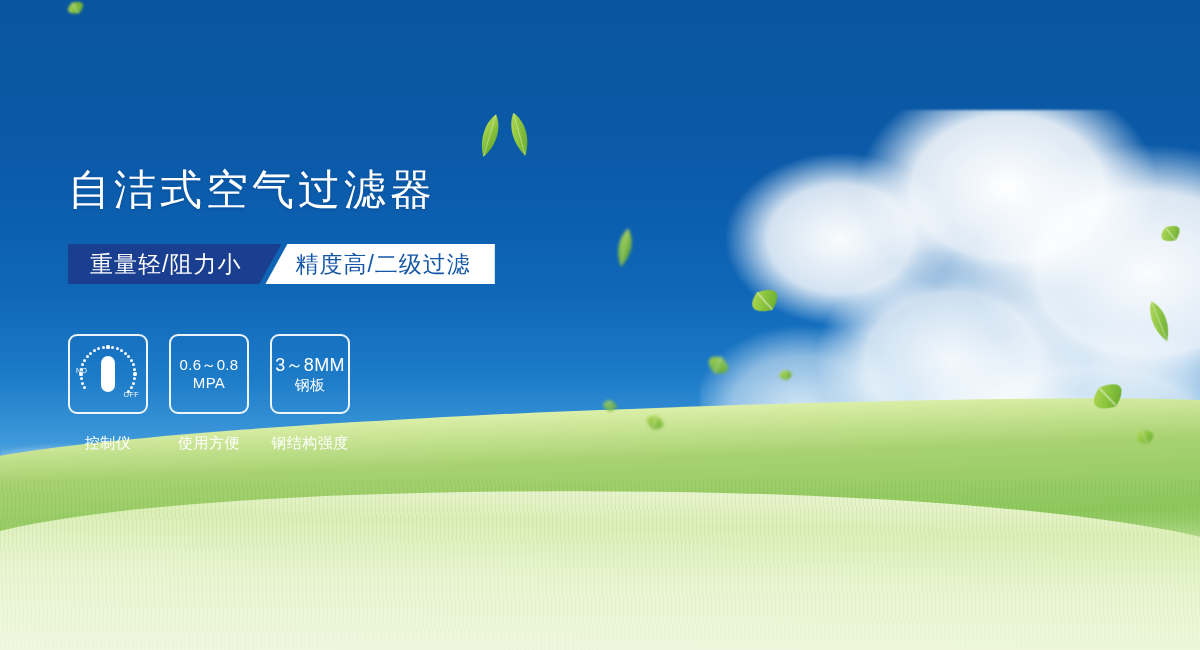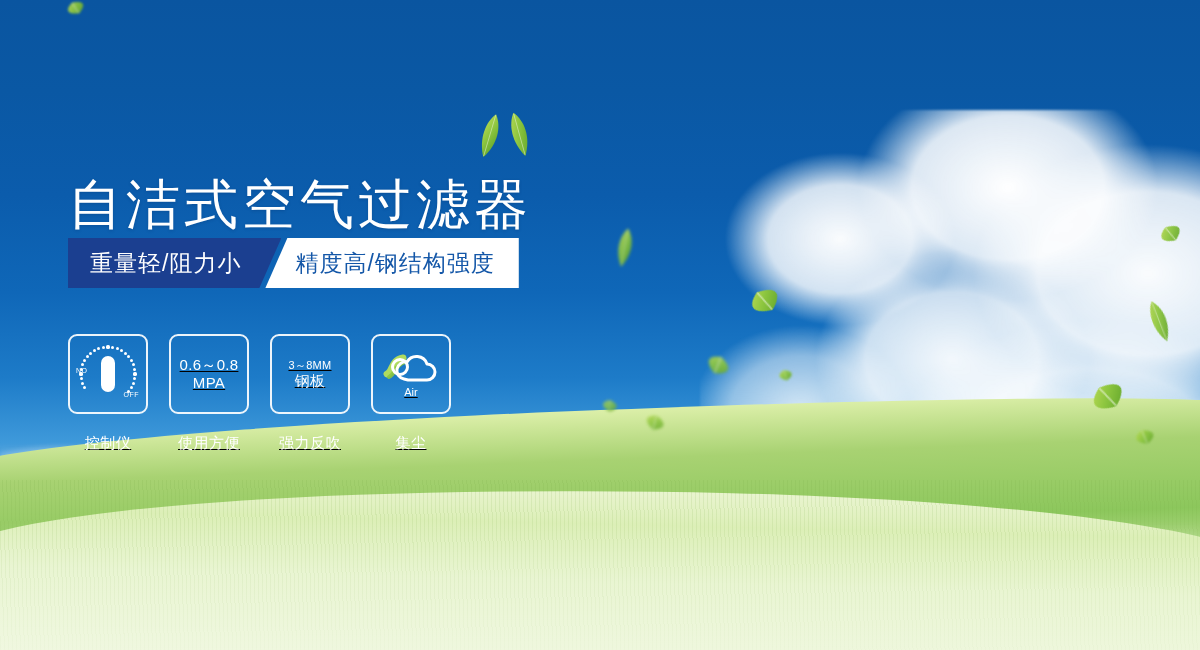--- a/index.html
+++ b/index.html
@@ -72,50 +72,50 @@
 
   
   .leaf{position:absolute;pointer-events:none;}
   .leaf svg{display:block;width:100%;height:100%;}
 
   
   .content{position:absolute;left:0;top:0;width:100%;height:100%;}
 
   .title{
     position:absolute;left:68px;top:141px;
-    font-size:54px;line-height:1;letter-spacing:4px;
+    font-size:42px;line-height:1;letter-spacing:4px;
     color:#ffffff;font-weight:400;white-space:nowrap;
     text-shadow:0 1px 3px rgba(0,40,90,.25);
   }
 
-  .badges{position:absolute;left:68px;top:238px;display:flex;height:50px;}
+  .badges{position:absolute;left:68px;top:244px;display:flex;height:40px;}
   .badge-a{
     background:#1b3f90;color:#fff;display:flex;align-items:center;
     padding:0 30px 0 22px;font-size:23px;letter-spacing:1px;
     clip-path:polygon(0 0, 100% 0, calc(100% - 22px) 100%, 0 100%);
     padding-right:40px;
   }
   .badge-b{
     background:#ffffff;color:#1457a8;display:flex;align-items:center;
     padding:0 24px 0 10px;font-size:23px;letter-spacing:1px;
     margin-left:-16px;
     clip-path:polygon(22px 0, 100% 0, 100% 100%, 0 100%);
     padding-left:30px;
   }
 
   .features{position:absolute;left:68px;top:334px;display:flex;gap:21px;}
-  .feature{width:80px;display:flex;flex-direction:column;align-items:center;text-decoration:underline;}
+  .feature{width:80px;display:flex;flex-direction:column;align-items:center;}
   .fbox{
     width:80px;height:80px;box-sizing:border-box;
     border:2px solid rgba(255,255,255,.92);border-radius:9px;
     display:flex;flex-direction:column;align-items:center;justify-content:center;
     color:#fff;text-align:center;line-height:1.18;
   }
   .fbox .ftext{font-size:15px;letter-spacing:.3px;}
-  .fbox .ftext.small{font-size:11px;}
+  .fbox .ftext.small{font-size:18px;}
   .flabel{margin-top:20px;font-size:15px;color:#ffffff;white-space:nowrap;letter-spacing:.5px;}
 
   .gauge{position:relative;width:62px;height:62px;}
   .gauge .dial{position:absolute;left:50%;top:50%;transform:translate(-50%,-50%);
     width:14px;height:36px;border-radius:7px;background:#fff;}
   .gauge .dot{position:absolute;width:3.2px;height:3.2px;border-radius:50%;background:#fff;}
   .gauge .lbl{position:absolute;font-size:7px;color:#fff;letter-spacing:.5px;}
   .gauge .lbl.no{left:-1px;top:24px;}
   .gauge .lbl.off{right:0px;bottom:6px;}
 
@@ -308,21 +308,21 @@
         </svg>
       </div>
     </div>
 
   <div class="content">
 
     <h1 class="title">自洁式空气过滤器</h1>
 
     <div class="badges">
       <div class="badge-a">重量轻/阻力小</div>
-      <div class="badge-b">精度高/钢结构强度</div>
+      <div class="badge-b">精度高/二级过滤</div>
     </div>
 
     <div class="features">
 
       <div class="feature">
         <div class="fbox">
           <div class="gauge">
             <div class="dial"></div>
             <span class="lbl no">NO</span>
             <span class="lbl off">OFF</span>
@@ -364,31 +364,19 @@
         </div>
         <div class="flabel">使用方便</div>
       </div>
 
 
       <div class="feature">
         <div class="fbox">
           <div class="ftext small">3～8MM</div>
           <div class="ftext">钢板</div>
         </div>
-        <div class="flabel">强力反吹</div>
-      </div>
-
-      <div class="feature">
-        <div class="fbox">
-          <svg width="56" height="40" viewBox="0 0 56 40">
-            <path d="M20 8 C8 10 10 22 4 24" stroke="#b7e05a" stroke-width="7" fill="none" stroke-linecap="round" opacity=".95"></path>
-            <path d="M22 12 C11 15 13 24 6 27" stroke="#8dc63f" stroke-width="4" fill="none" stroke-linecap="round" opacity=".9"></path>
-            <circle cx="17" cy="17" r="7.5" fill="none" stroke="#fff" stroke-width="3"></circle>
-            <path d="M25 30 h19 a8 8 0 0 0 0-16 a11 11 0 0 0-20-2 a8 8 0 0 0-3 17 z" fill="none" stroke="#fff" stroke-width="3" stroke-linejoin="round"></path>
-          </svg>
-          <div style="font-size:11px;margin-top:-4px;">Air</div>
-        </div>
-        <div class="flabel">集尘</div>
-      </div>
+        <div class="flabel">钢结构强度</div>
+      </div>
+
 
     </div>
   </div>
 </div>
 
 </body></html>

